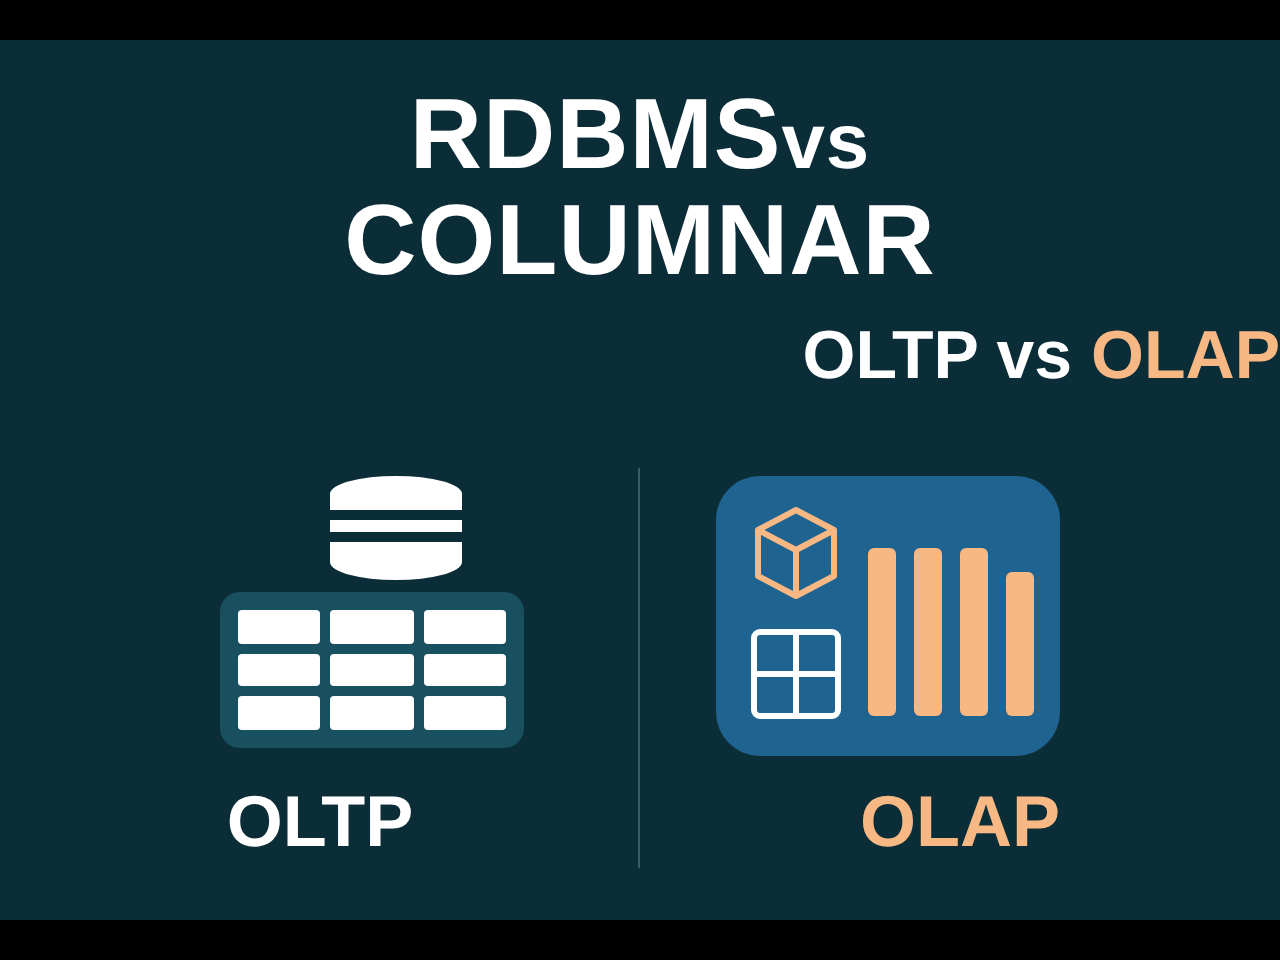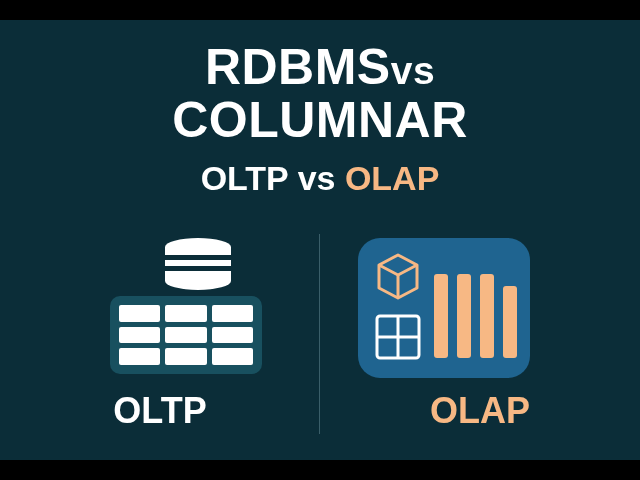--- a/index.html
+++ b/index.html
@@ -49,20 +49,21 @@
     margin-top: 3px;
   }
   .title-vs {
     font-size: 39px;
   }
   .subtitle {
     margin-top: 14px;
     font-size: 34px;
     font-weight: bold;
     color: #ffffff;
+    text-align: right;
   }
   .subtitle .olap-word {
     color: #f7b884;
   }
 
   .panels {
     position: absolute;
     left: 0;
     top: 200px;
     width: 640px;

